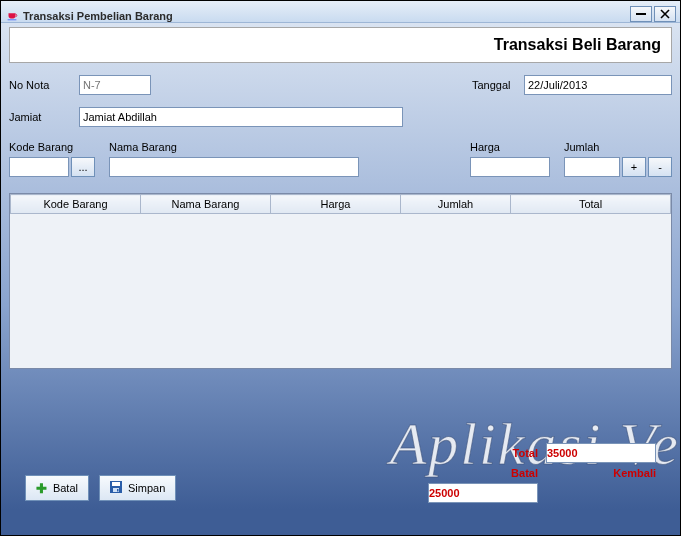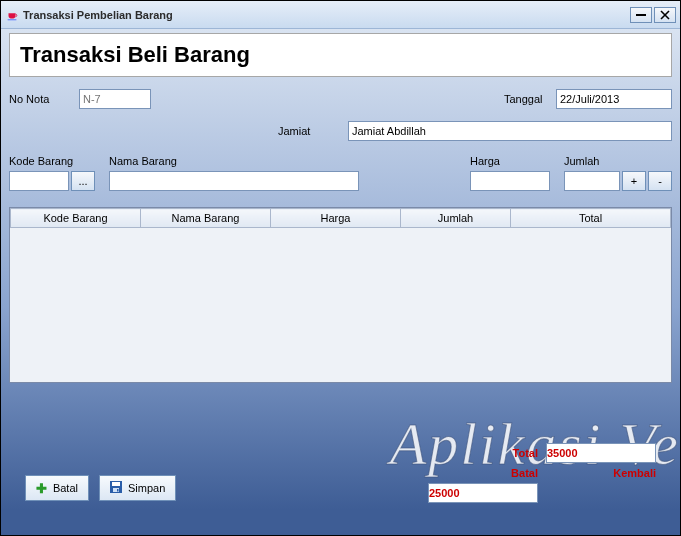--- a/index.html
+++ b/index.html
@@ -1,25 +1,25 @@
 <!DOCTYPE html>
 <html><head>
 <meta charset="utf-8">
 <style>
   * { box-sizing: border-box; font-family: Tahoma, Arial, sans-serif; font-size: 11px; }
   body { margin: 0; background: #fff; }
   .window { width: 681px; height: 536px; border: 1px solid #000; display: flex; flex-direction: column; }
-  .titlebar { height: 28px; background: linear-gradient(#e6eef8,#c9dbf0); display:flex; align-items:center; padding:0 4px; border-bottom:1px solid #9db6d6; color:#2b2b2b; font-weight:bold; }
+  .titlebar { height: 22px; background: linear-gradient(#e6eef8,#c9dbf0); display:flex; align-items:flex-end; padding:0 4px; border-bottom:1px solid #9db6d6; color:#2b2b2b; font-weight:bold; }
   .titlebar .t-icon { width:14px; height:14px; margin-right:4px; display:flex; align-items:center; justify-content:center; }
   .titlebar .spacer { flex:1; }
   .titlebar .ctrl { width:22px; height:16px; margin-left:2px; background:linear-gradient(#f6f8fb,#d5e2f2); border:1px solid #6f90b8; display:flex; align-items:center; justify-content:center; font-size:12px; cursor:default; }
   .content { flex:1; position:relative; background: linear-gradient(#d9e3f1 0%, #8aa4cf 55%, #3e5d95 95%); padding:0 8px 8px 8px; overflow:hidden; }
   .panel-title { background:#fff; border:1px solid #a7a7a7; margin-top:4px; padding:8px 10px; }
-  .panel-title h1 { margin:0; font-size:22px; font-weight:bold; color:#000; }
-  .row { display:flex; align-items:center; margin-top:12px;justify-content:flex-end; }
+  .panel-title h1 { margin:0; font-size:16px; font-weight:bold; color:#000;text-align:right; }
+  .row { display:flex; align-items:center; margin-top:12px; }
   .lbl { color:#000; }
   .row .lbl { width:70px; }
   input.text { border:1px solid #7a94b8; height:20px; padding:1px 3px; background:#fff; }
   .date-wrap { margin-left:auto; display:flex; align-items:center; }
   .date-wrap .lbl { width:52px; }
   .fields-row { display:flex; margin-top:14px; gap:0; }
   .field-col { display:flex; flex-direction:column; margin-right:14px; }
   .field-col.last { margin-right:0; }
   .field-col label { color:#000; margin-bottom:4px; }
   .hstack { display:flex; }
@@ -69,21 +69,21 @@
   <div class="content">
     <div class="panel-title">
       <h1>Transaksi Beli Barang</h1>
     </div>
 
     <div class="row">
       <span class="lbl">No Nota</span>
       <input class="text" style="width: 72px; color: rgb(154, 164, 176);" readonly="" placeholder="N-7">
       <div class="date-wrap">
         <span class="lbl">Tanggal</span>
-        <input class="text" style="width: 116px;" value="22/Juli/2013">
+        <input class="text" style="width: 148px;" value="22/Juli/2013">
       </div>
     </div>
 
     <div class="row">
       <span class="lbl">Jamiat</span>
       <input class="text" style="width: 324px;" value="Jamiat Abdillah">
     </div>
 
     <div class="fields-row">
       <div class="field-col">

